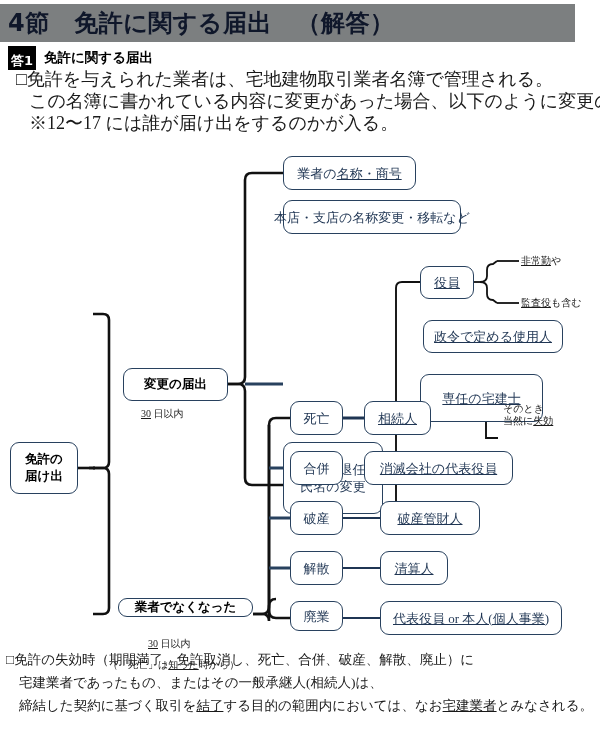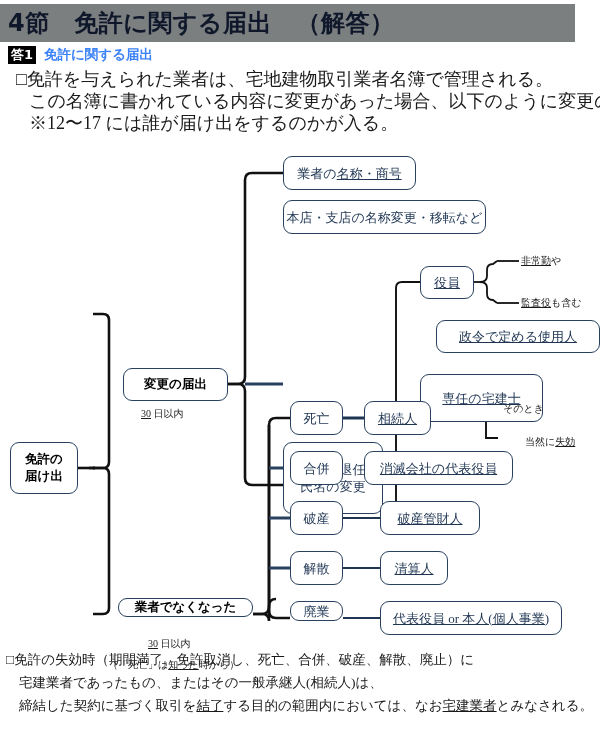--- a/index.html
+++ b/index.html
@@ -42,27 +42,27 @@
     align-items: center;
     gap: 8px;
   }
   .ans-badge {
     background: #000000;
     color: #ffffff;
     font-family: "DejaVu Sans", "Liberation Sans", sans-serif;
     font-weight: bold;
     font-size: 13px;
     line-height: 1;
-    padding: 2px 3px 3px 3px;
+    padding: 8px 3px 3px 3px;
   }
   .ans-title {
     font-family: "DejaVu Sans", "Liberation Sans", sans-serif;
     font-weight: bold;
     font-size: 13.5px;
-    color: #3b82f6;
+    color: #000000;
     white-space: nowrap;
   }
 
   
   .intro {
     position: absolute;
     left: 16px; top: 68px;
     width: 590px;
     font-size: 18px;
     line-height: 22px;
@@ -219,34 +219,34 @@
   </div>
   <div class="lbl dark" style="left:141px; top:257px;">
     <span class="u">30</span><span> 日以内</span>
   </div>
 
   <div class="node" style="left:283px; top:8px; width:133px; height:34px;">
     <span>業者の</span>
       <span class="u">名称・商号</span>
   </div>
 
-  <div class="node" style="left:283px; top:52px; width:203px; height:34px;">
+  <div class="node" style="left:283px; top:52px; width:178px; height:34px;">
     <span>本店・支店の名称変更・移転など</span>
   </div>
 
   <div class="node two-line" style="left:283px; top:294px; width:100px; height:72px;">
     <span>就任・退任</span>
     <span>氏名の変更</span>
   </div>
 
   <div class="node" style="left:420px; top:118px; width:54px; height:33px;">
     <span class="u">役員</span>
   </div>
 
-  <div class="node" style="left:436px; top:172px; width:164px; height:33px;">
+  <div class="node" style="left:423px; top:172px; width:140px; height:33px;">
     <span class="u">政令で定める使用人</span>
   </div>
 
   <div class="node" style="left:420px; top:226px; width:123px; height:48px;">
     <span class="u">専任の宅建士</span>
   </div>
 
   <div class="lbl dark" style="left:521px; top:104px;">
     <span class="u">非常勤</span><span>や</span>
   </div>
@@ -269,21 +269,21 @@
   </div>
   <div class="node" style="left:290px; top:253px; width:53px; height:34px;">
     <span>死亡</span>
   </div>
   <div class="node" style="left:290px; top:353px; width:53px; height:34px;">
     <span>破産</span>
   </div>
   <div class="node" style="left:290px; top:403px; width:53px; height:34px;">
     <span>解散</span>
   </div>
-  <div class="node" style="left:290px; top:453px; width:53px; height:20px;">
+  <div class="node" style="left:290px; top:453px; width:53px; height:30px;">
     <span>廃業</span>
   </div>
 
   <div class="node" style="left:364px; top:253px; width:67px; height:34px;">
     <span class="u">相続人</span>
   </div>
   <div class="node" style="left:364px; top:303px; width:149px; height:34px;">
     <span class="u">消滅会社の代表役員</span>
   </div>
   <div class="node" style="left:380px; top:353px; width:100px; height:34px;">
@@ -292,21 +292,21 @@
   <div class="node" style="left:380px; top:403px; width:68px; height:34px;">
     <span class="u">清算人</span>
   </div>
   <div class="node" style="left:380px; top:453px; width:182px; height:34px;">
     <span class="u">代表役員 or 本人(個人事業)</span>
   </div>
 
   <div class="lbl dark" style="left:503px; top:252px;">
     <span>そのとき</span>
   </div>
-  <div class="lbl dark" style="left:503px; top:285px;margin-left:22px;">
+  <div class="lbl dark" style="left:503px; top:264px;">
     <span>当然に</span><span class="u">失効</span>
   </div>
 
 </div>
 
 <div class="footer">
   <div class="ln">□免許の失効時（期間満了、免許取消し、死亡、合併、破産、解散、廃止）に</div>
   <div class="ln ind">宅建業者であったもの、またはその一般承継人(相続人)は、</div>
   <div class="ln ind">
     <span>締結した契約に基づく取引を</span><span class="u">結了</span><span>する目的の範囲内においては、なお</span><span class="u">宅建業者</span><span>とみなされる。</span>

